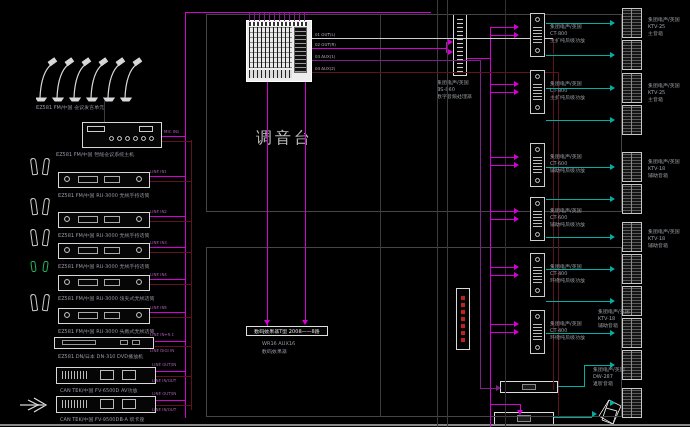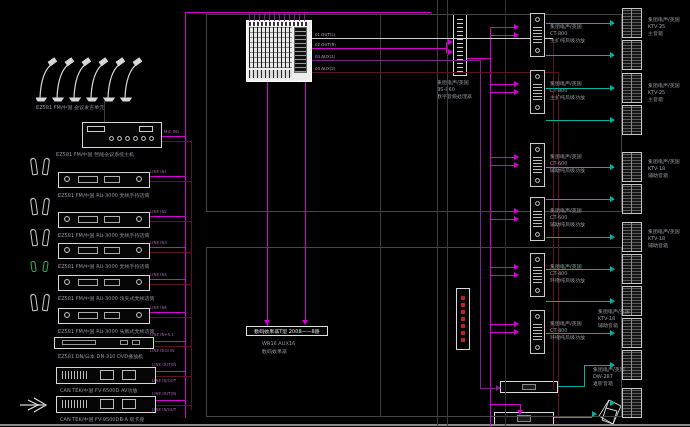--- a/index.html
+++ b/index.html
@@ -49,20 +49,21 @@
 
 <div id="c">
 
   <div class="mixer">
     <div class="mix-top"></div>
     <div class="mix-strips"></div>
     <div class="mix-right"></div>
     <div class="mix-faders"></div>
   </div>
 
+  <div class="title">调音台</div>
 
   <svg class="abs" style="left: 36px; top: 52px; position: absolute;" width="106" height="50" viewBox="0 0 106 50">
     <g stroke="#d8d8d8" fill="none" stroke-width="1.2">
       <g id="m0" transform="translate(0,0)">
         <path d="M4,46 q1,-26 12,-34"></path>
         <rect x="13" y="8" width="7" height="4" transform="rotate(-35 16 10)" fill="#d8d8d8"></rect>
         <path d="M0,46 h10 l-2,3 h-6 z" fill="#d8d8d8"></path>
       </g>
       <use href="#m0" x="17"></use>
         <use href="#m0" x="34"></use>

